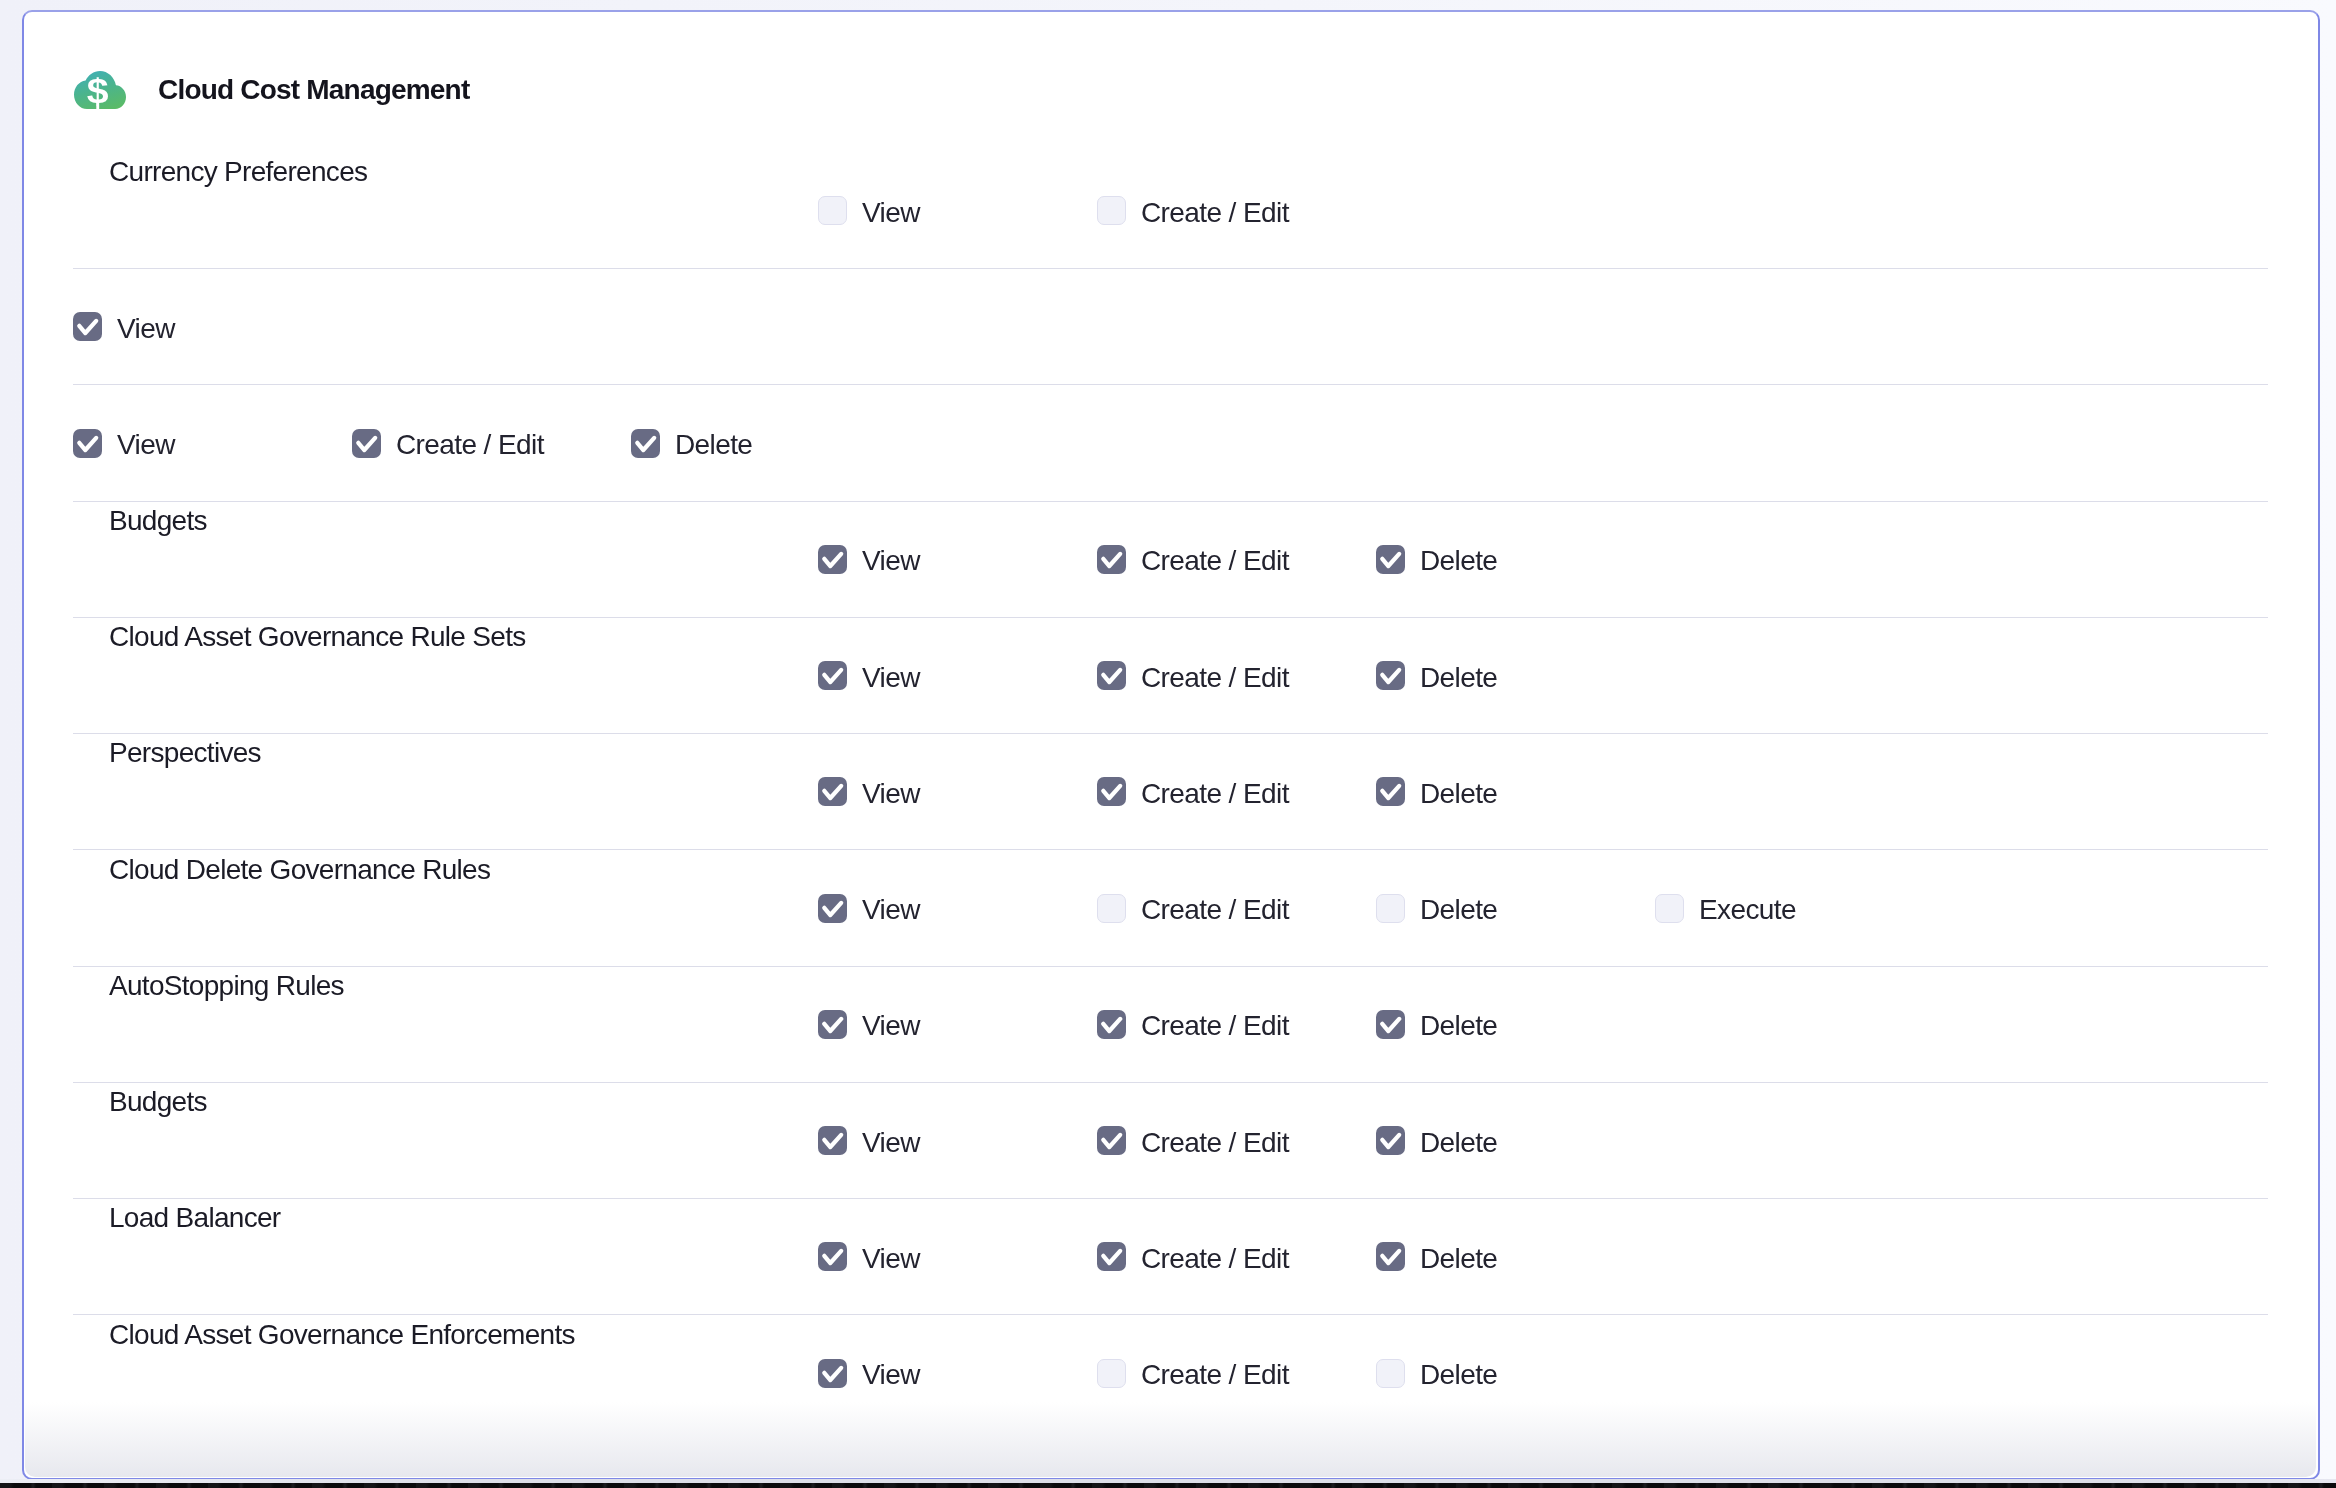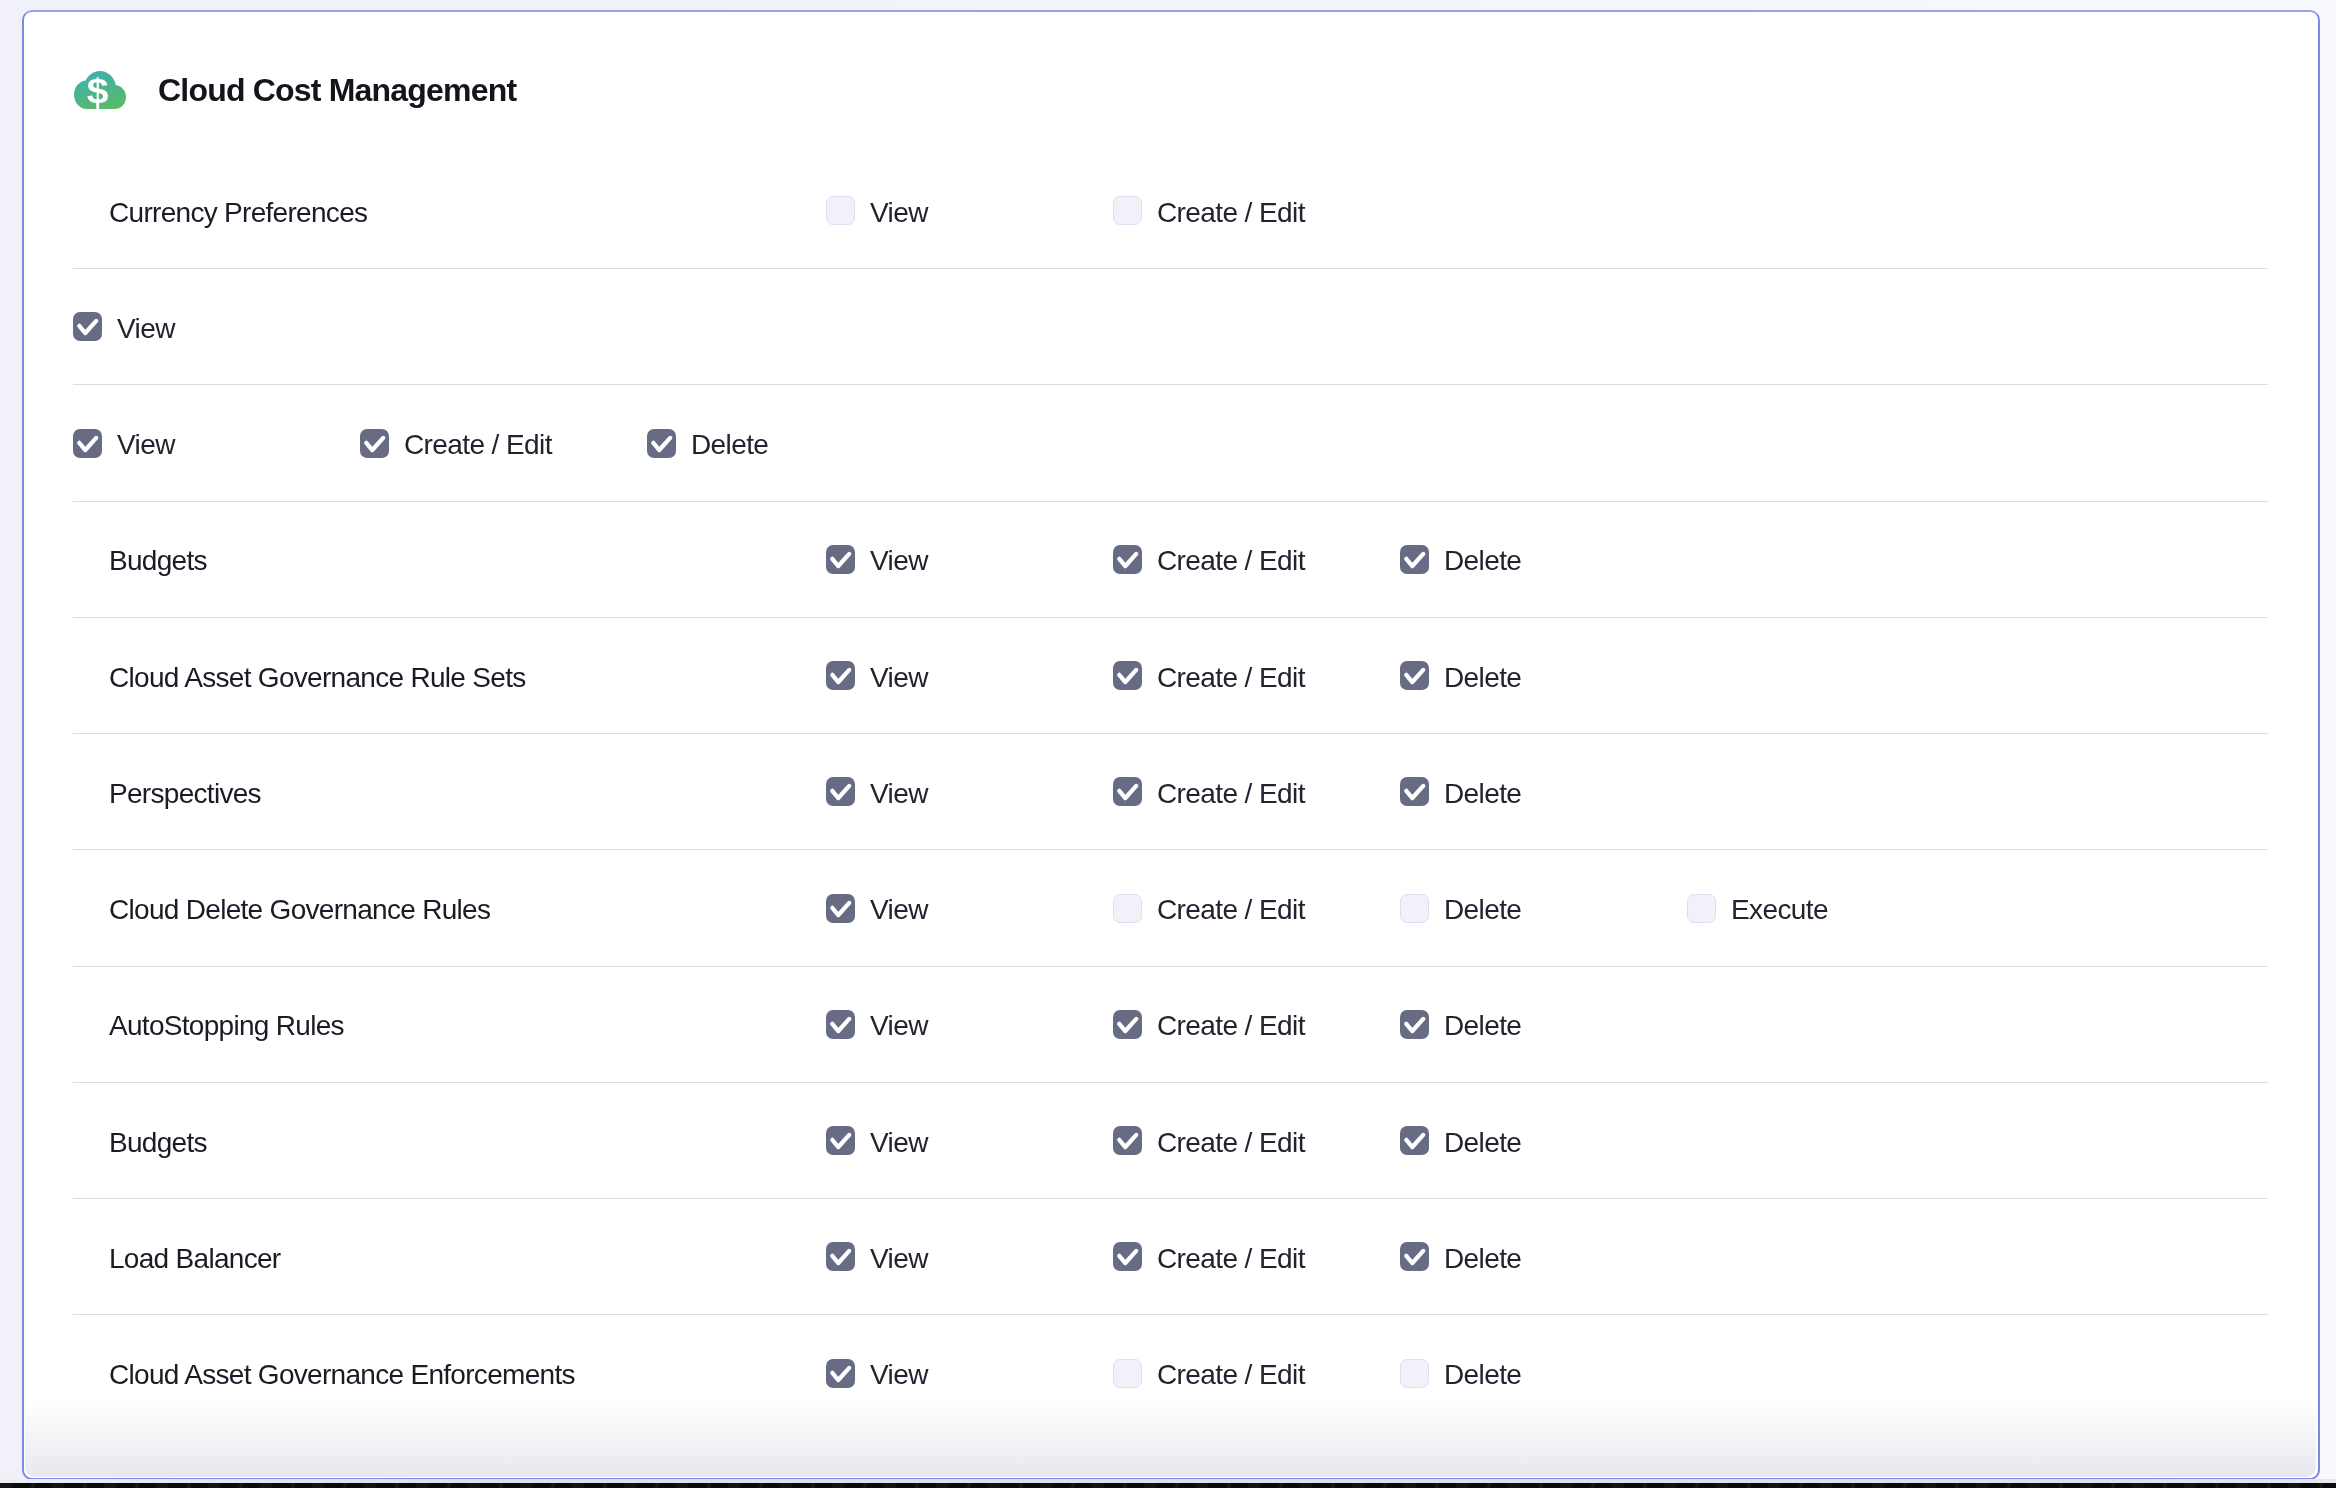--- a/index.html
+++ b/index.html
@@ -2,23 +2,23 @@
 <html><head>
 <meta charset="utf-8">
 <style>
   html,body{margin:0;padding:0;}
   body{width:2336px;height:1488px;background:linear-gradient(90deg,#f0f1f9 0%,#f4f5fb 55%,#f9fafe 100%);font-family:"Liberation Sans",sans-serif;position:relative;overflow:hidden;}
   .card{position:absolute;left:22px;top:10px;width:2298px;height:1470px;background:#ffffff;border:2px solid #7f88e6;border-top-color:#9aa1e9;border-radius:10px;box-sizing:border-box;}
   .fade{position:absolute;left:25px;top:1402px;width:2291px;height:75px;background:linear-gradient(to bottom, rgba(232,233,240,0) 0%, #e7e8ee 100%);border-radius:0 0 10px 10px;}
   .blackbar{position:absolute;left:0;top:1483px;width:2336px;height:5px;background:repeating-linear-gradient(90deg,#141417 0px,#141417 10px,#0a0a0c 14px,#0a0a0c 30px,#1c1c20 33px,#0a0a0c 36px,#0a0a0c 52px);}
   .greystrip{position:absolute;left:0;top:1479px;width:2336px;height:4px;background:linear-gradient(90deg,#eceef5 0%,#dddfe9 20%,#dddfe9 90%,#e6e7f0 100%);}
   .hicon{position:absolute;left:74px;top:71px;}
-  .htitle{position:absolute;left:158px;top:69.5px;line-height:40px;font-size:32px;font-weight:700;color:#14141d;letter-spacing:-0.8px;}
+  .htitle{position:absolute;left:158px;top:69.5px;line-height:40px;font-size:28px;font-weight:700;color:#14141d;letter-spacing:-0.8px;}
   .sep{position:absolute;left:73px;width:2195px;height:1px;background:#dcdde9;}
-  .row{position:absolute;left:73px;width:2230px;height:116px;display:flex;align-items:center;padding-top:3px;box-sizing:border-box;gap:8px;}
+  .row{position:absolute;left:73px;width:2230px;height:116px;display:flex;padding-top:3px;box-sizing:border-box;}
   .lbl{width:709px;padding-left:36px;font-size:28px;color:#1b1b26;flex-shrink:0;letter-spacing:-0.7px;position:relative;top:1px;}
   .perm{width:279px;display:flex;align-items:center;font-size:28px;color:#23232f;flex-shrink:0;letter-spacing:-0.6px;}
   .perm .tx{margin-left:15px;position:relative;top:1px;}
   .cb{width:29px;height:29px;border-radius:7px;flex-shrink:0;box-sizing:border-box;position:relative;top:-1px;}
   .un{background:#f1f2f9;border:1px solid #dedfee;}
   .ck{background:#686b84;display:flex;align-items:center;justify-content:center;}
 </style>
 </head>
 <body>
 <div class="card"></div>

